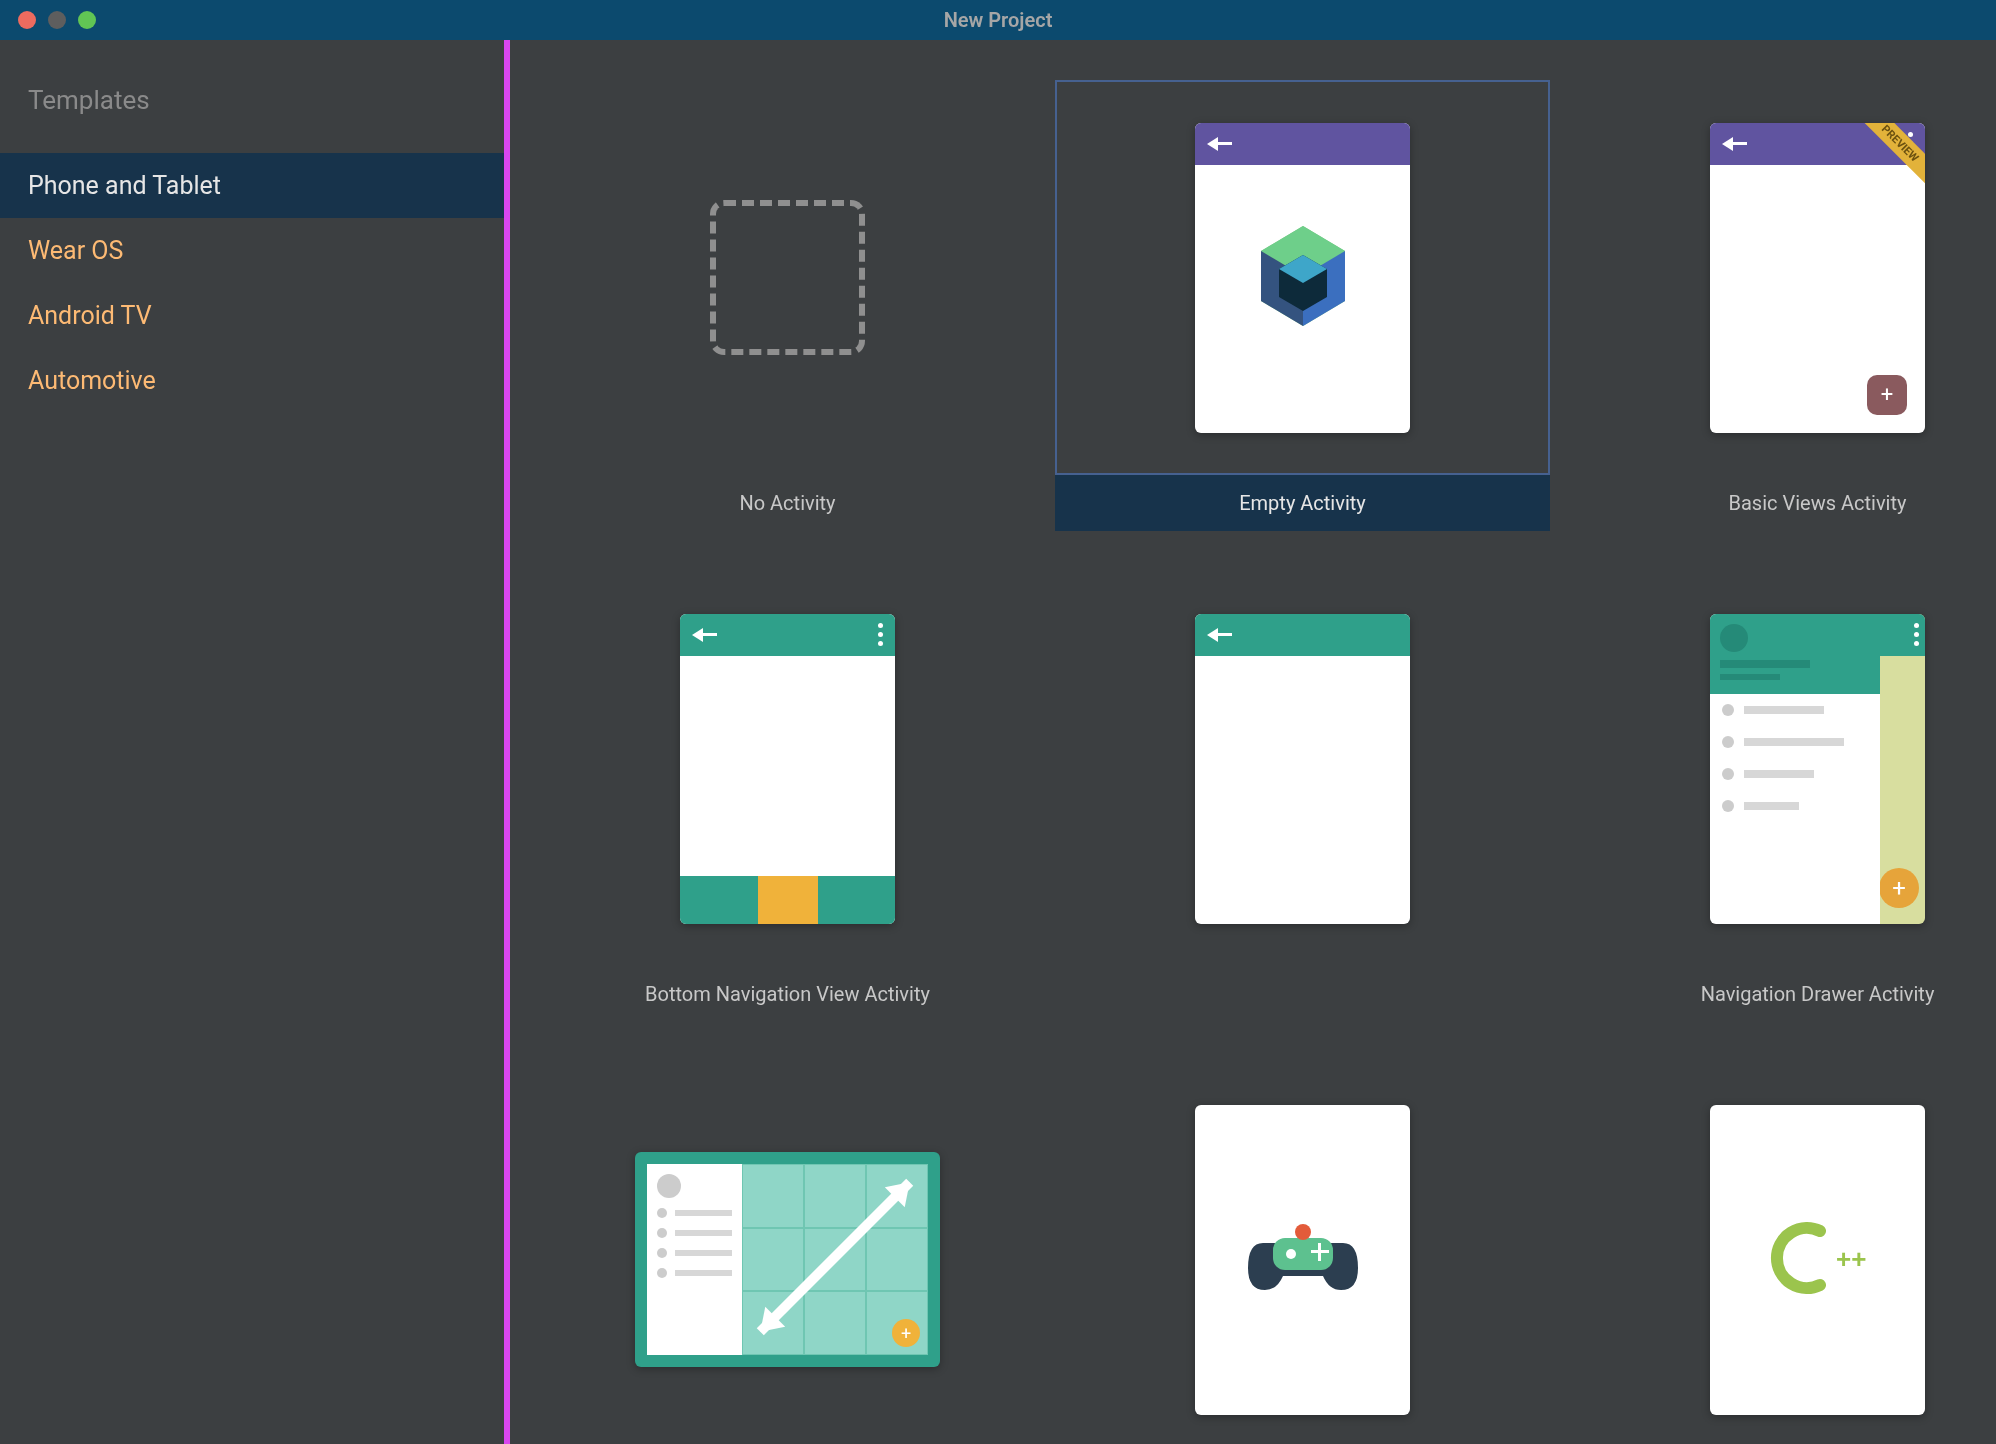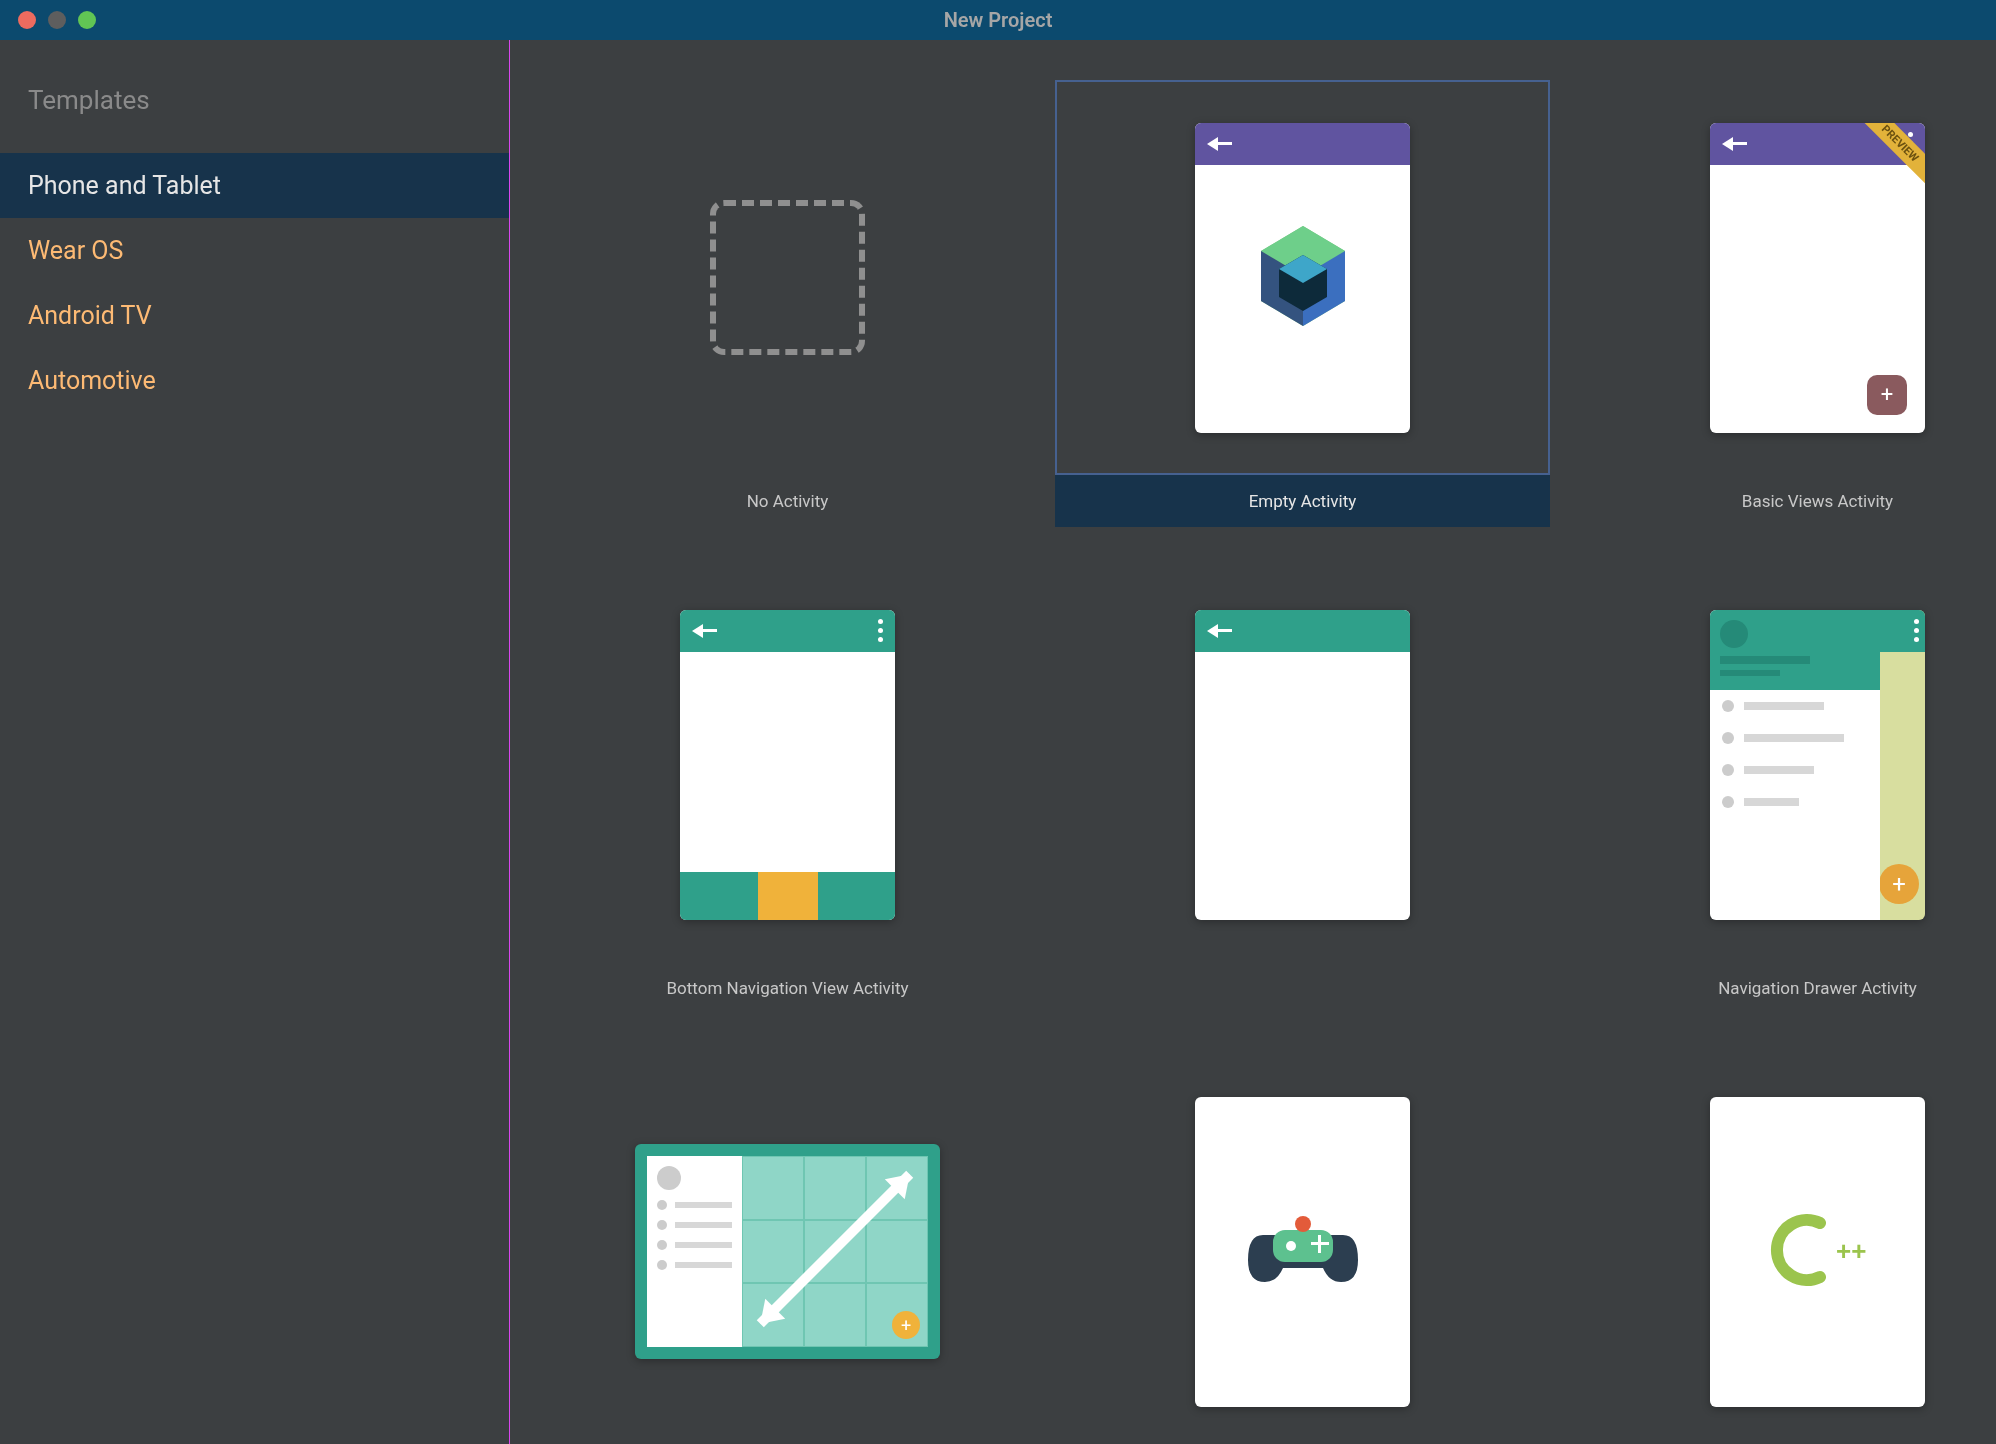--- a/index.html
+++ b/index.html
@@ -34,21 +34,21 @@
     color: #a6a6a6;
     font-size: 20px;
     font-weight: 600;
   }
   .body-row {
     display: flex;
     height: calc(100% - 40px);
   }
   .sidebar {
     width: 510px;
-    border-right: 1px solid #d946ef;
+    border-right: 6px solid #d946ef;
     padding-top: 45px;
   }
   .sidebar-heading {
     color: #8a8a8a;
     font-size: 26px;
     padding: 0 28px 38px 28px;
   }
   .sidebar-item {
     font-size: 25px;
     padding: 18px 28px;
@@ -82,21 +82,21 @@
     align-items: center;
     justify-content: center;
     border: 2px solid transparent;
     position: relative;
   }
   .tpl.selected .thumb-wrap {
     border: 2px solid #466190;
     background: transparent;
   }
   .tpl-label {
-    font-size: 17px;
+    font-size: 20px;
     color: #c8c8c8;
     padding: 16px 0;
     width: 495px;
     text-align: center;
   }
   .tpl.selected .tpl-label {
     background: #17334b;
     color: #e6e6e6;
   }
   

